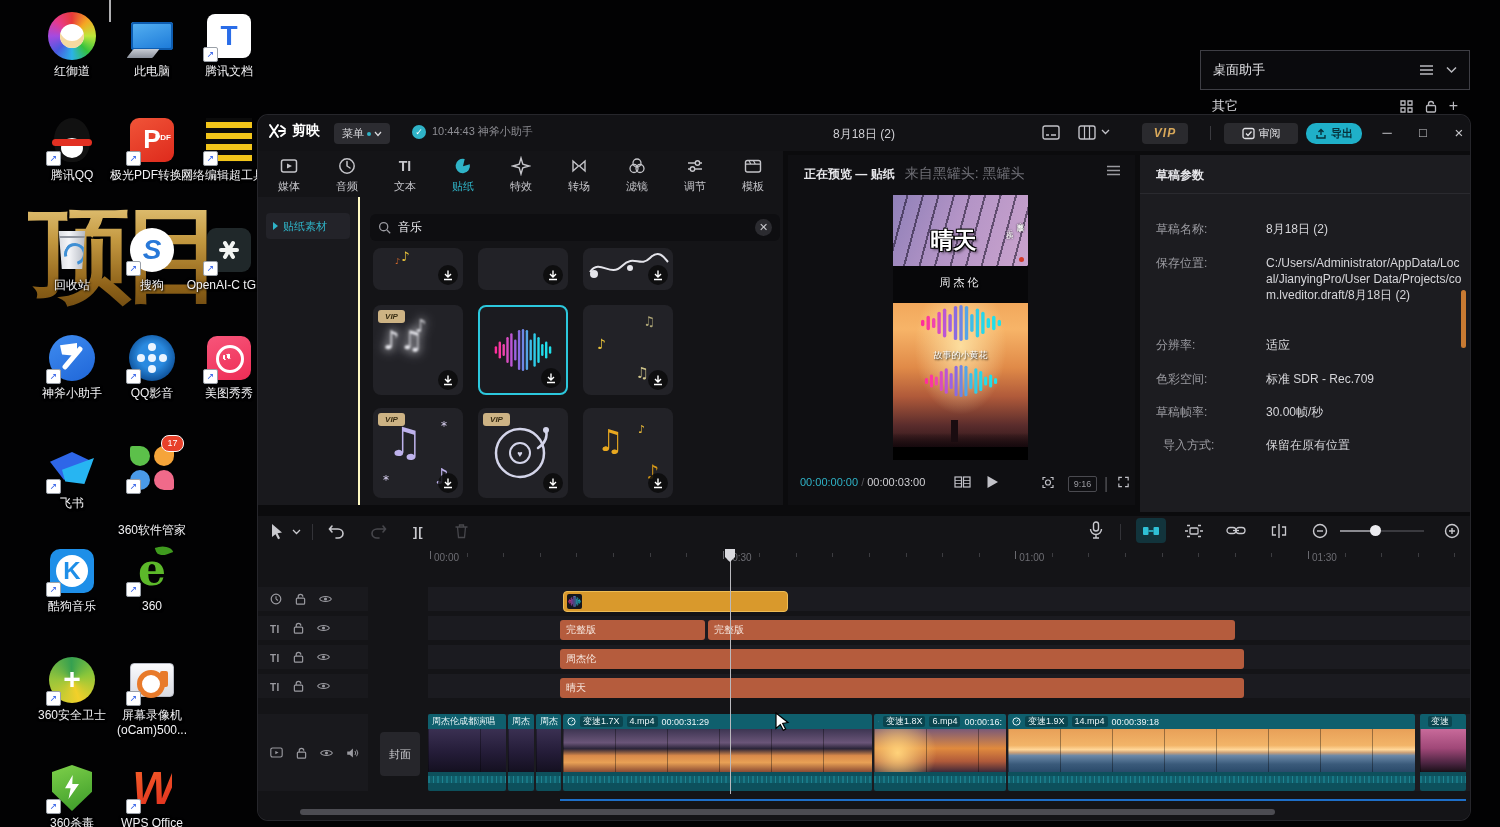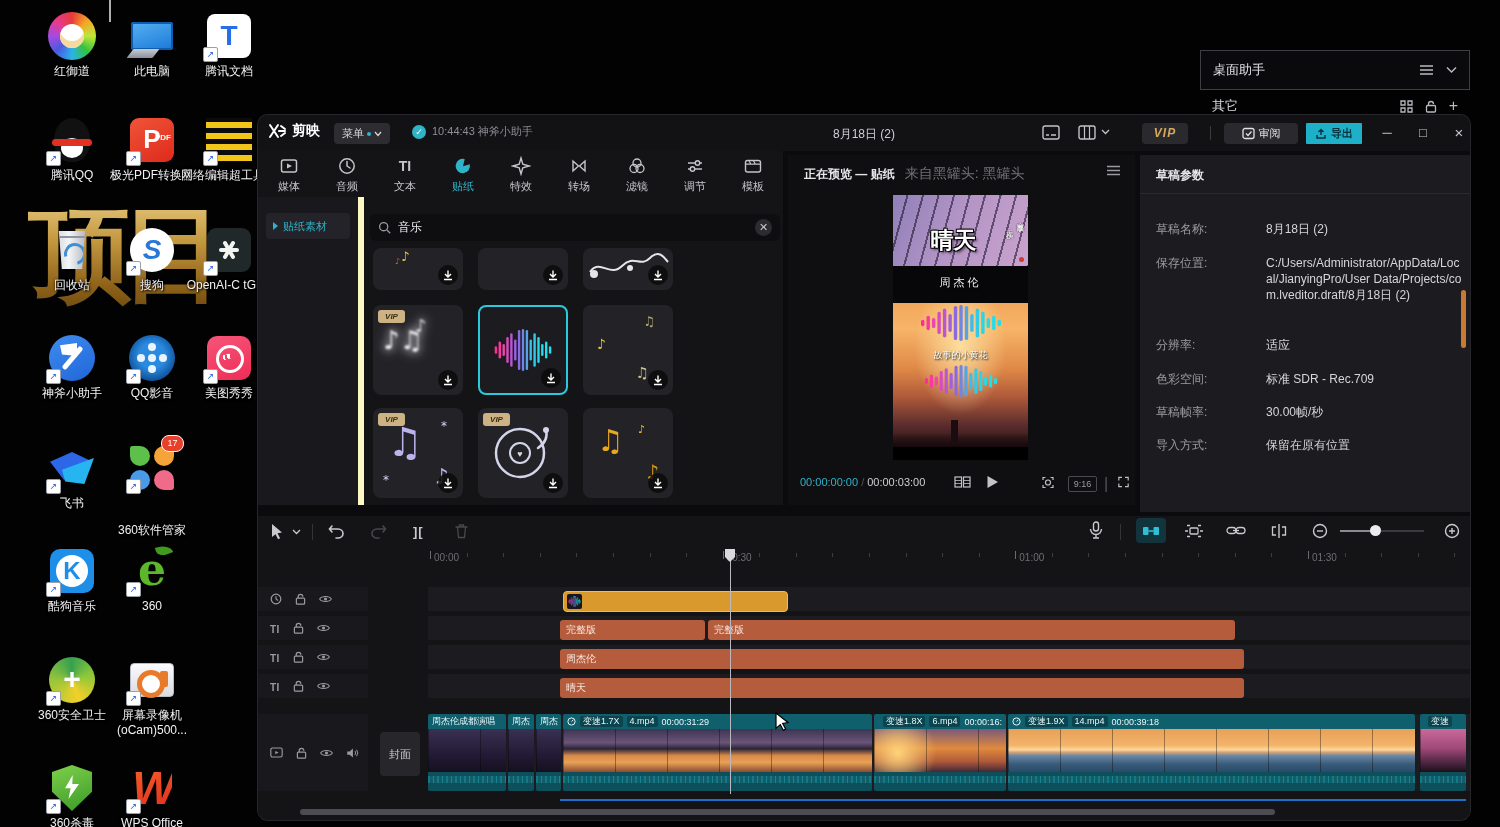--- a/index.html
+++ b/index.html
@@ -114,32 +114,32 @@
     display:flex;align-items:center;justify-content:center;gap:3px;color:#dadade;font-size:11px;cursor:pointer;}
   #menu-btn .dot{width:4px;height:4px;border-radius:50%;background:#2fb3c7;}
   #autosave{position:absolute;left:154px;top:9px;display:flex;align-items:center;gap:6px;font-size:11px;color:#8d8d93;}
   #autosave .chk{width:14px;height:14px;border-radius:50%;background:#2fb3c7;color:#fff;font-size:9px;line-height:14px;text-align:center;}
   .tb-ico{position:absolute;top:10px;color:#c2c2c8;cursor:pointer;}
   #vip-btn{position:absolute;left:884px;top:8px;width:46px;height:21px;background:#2a2a2e;border-radius:4px;
     color:#d8a85a;font-weight:900;font-style:italic;font-size:12px;letter-spacing:1px;text-align:center;line-height:21px;cursor:pointer;}
   #tb-div{position:absolute;left:952px;top:11px;width:1px;height:14px;background:#3a3a3f;}
   #review-btn{position:absolute;left:966px;top:8px;width:74px;height:21px;background:#2a2a2e;border-radius:4px;
     display:flex;align-items:center;justify-content:center;gap:4px;color:#e2e2e6;font-size:11px;cursor:pointer;}
-  #export-btn{position:absolute;left:1048px;top:8px;width:56px;height:21px;background:#1fb0c9;border-radius:1px;
+  #export-btn{position:absolute;left:1048px;top:8px;width:56px;height:21px;background:#1fb0c9;border-radius:10px;
     display:flex;align-items:center;justify-content:center;gap:4px;color:#06323c;font-weight:700;font-size:11px;cursor:pointer;}
   .winctl{position:absolute;top:6px;width:26px;height:24px;color:#c8c8cc;font-size:13px;text-align:center;line-height:24px;cursor:pointer;}
   
   #tabbar{position:absolute;left:0;top:36px;width:525px;height:46px;background:#141417;}
   .tab{position:absolute;top:5px;width:56px;text-align:center;color:#c4c4c9;cursor:pointer;}
   .tab .ti{display:flex;justify-content:center;}
   .tab .tl{font-size:11px;margin-top:2px;}
   .tab.active{color:#2fb3c7;}
   
   #sticker-panel{position:absolute;left:0;top:82px;width:525px;height:308px;background:#141417;}
-  #sticker-side{position:absolute;left:0;top:0;width:100px;height:308px;background:#19191d;border-right:6px solid #fef9c3;}
+  #sticker-side{position:absolute;left:0;top:0;width:100px;height:308px;background:#19191d;border-right:2px solid #fef9c3;}
   #cat-item{position:absolute;left:8px;top:16px;width:84px;height:26px;background:#232329;border-radius:4px;
     display:flex;align-items:center;gap:5px;padding-left:7px;box-sizing:border-box;color:#2fb3c7;font-size:11px;cursor:pointer;}
   #cat-item .mk{width:0;height:0;border-left:5px solid #2fb3c7;border-top:4px solid transparent;border-bottom:4px solid transparent;}
   #search-bar{position:absolute;left:112px;top:17px;width:410px;height:27px;background:#0e0e11;border-radius:6px;
     display:flex;align-items:center;padding:0 8px;box-sizing:border-box;gap:7px;}
   #search-bar .val{flex:1;color:#ececf0;font-size:12px;}
   #search-clear{width:17px;height:17px;border-radius:50%;background:#2b2b30;color:#c8c8cd;font-size:11px;line-height:16px;text-align:center;cursor:pointer;}
   .tile{position:absolute;width:90px;background:#222227;border-radius:8px;box-sizing:border-box;cursor:pointer;}
   .tile.selected{border:2px solid #2cc8dd;background:#1b1b20;}
   .tile .dl{position:absolute;right:5px;bottom:5px;width:20px;height:20px;border-radius:50%;background:rgba(10,10,12,.85);
@@ -781,21 +781,21 @@
           <div class="pp-label" style="top:66px;">草稿名称:</div>
   <div class="pp-value" style="top:66px;">8月18日 (2)</div>
           <div class="pp-label" style="top:100px;">保存位置:</div>
   <div class="pp-value" style="top:100px;">C:/Users/Administrator/AppData/Local/JianyingPro/User Data/Projects/com.lveditor.draft/8月18日 (2)</div>
           <div class="pp-label" style="top:182px;">分辨率:</div>
   <div class="pp-value" style="top:182px;">适应</div>
           <div class="pp-label" style="top:216px;">色彩空间:</div>
   <div class="pp-value" style="top:216px;">标准 SDR - Rec.709</div>
           <div class="pp-label" style="top:249px;">草稿帧率:</div>
   <div class="pp-value" style="top:249px;">30.00帧/秒</div>
-          <div class="pp-label" style="top:282px;">导入方式:</div>
+          <div class="pp-label" style="top:282px;margin-left:7px;">导入方式:</div>
   <div class="pp-value" style="top:282px;">保留在原有位置</div>
         </div>
       <div id="pp-scroll"></div>
       <div id="pp-modify">修改</div>
     </div>
 
     <div id="timeline">
 
       <span class="tl-ico" style="left:12px;top:7px;">
           <svg width="15" height="17" viewBox="0 0 15 17">

